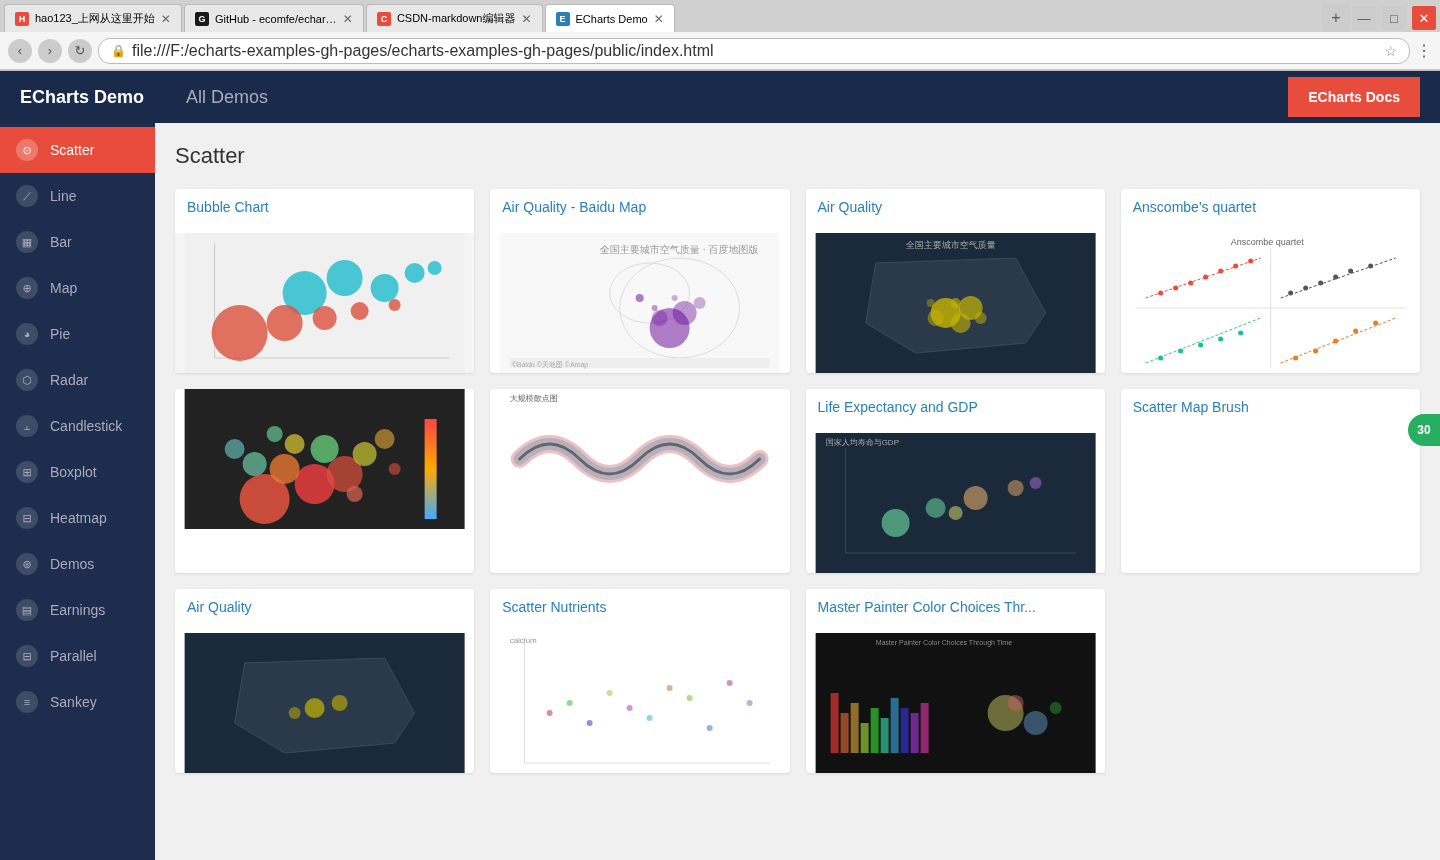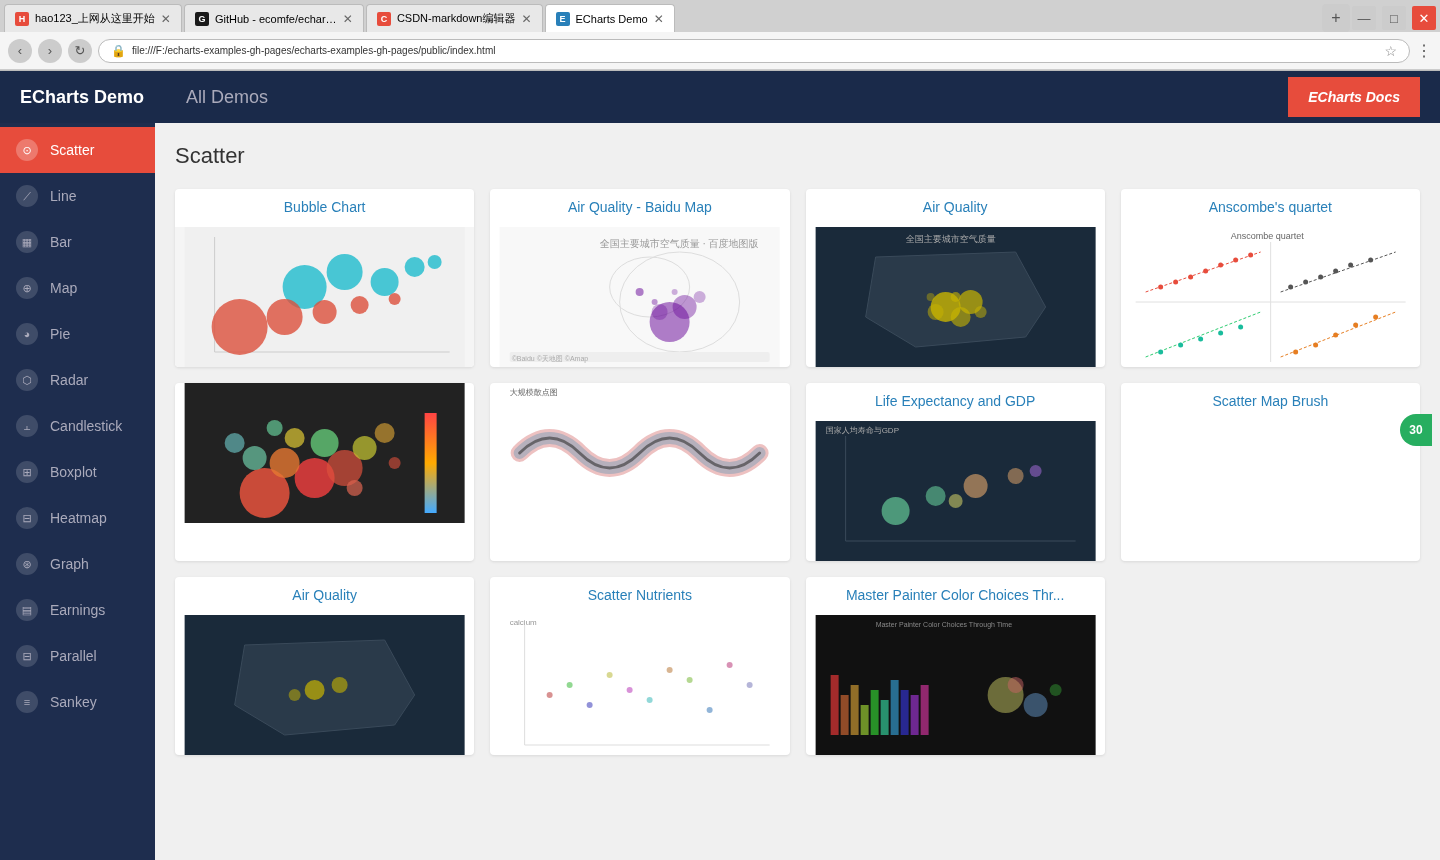--- a/index.html
+++ b/index.html
@@ -100,21 +100,20 @@
       border-radius: 4px;
     }
     .header-docs-btn {
       margin-left: auto;
       background: #e74c3c;
       color: white;
       padding: 12px 20px;
       font-size: 14px;
       cursor: pointer;
       font-weight: bold;
-      font-style: italic;
     }
 
     
     .main-layout {
       display: flex;
       flex: 1;
       overflow: hidden;
     }
 
     
@@ -169,41 +168,40 @@
     .chart-card {
       background: #fff;
       border-radius: 4px;
       overflow: hidden;
       box-shadow: 0 1px 3px rgba(0,0,0,0.1);
       cursor: pointer;
     }
     .chart-title {
       font-size: 14px;
       color: #2980b9;
-      padding: 10px 12px 12px;
+      padding: 10px 12px 18px;
       font-weight: normal;
-      text-align: center;
     }
     .chart-thumb {
       width: 100%;
       height: 140px;
       overflow: hidden;
       position: relative;
     }
     .chart-thumb svg { width: 100%; height: 100%; }
 
     
     .content::-webkit-scrollbar { width: 8px; }
     .content::-webkit-scrollbar-track { background: #e0e0e0; }
     .content::-webkit-scrollbar-thumb { background: #aaa; border-radius: 4px; }
 
     
     .float-btn {
       position: fixed;
-      right: 8px;
+      right: 0;
       top: 50%;
       transform: translateY(-50%);
       background: #27ae60;
       color: white;
       width: 32px;
       height: 32px;
       border-radius: 50% 0 0 50%;
       display: flex; align-items: center; justify-content: center;
       font-size: 12px;
       font-weight: bold;
@@ -245,21 +243,21 @@
       <div class="nav-btn" style="border-radius:2px;">□</div>
       <div class="nav-btn" style="border-radius:2px;background:#e74c3c;color:white;">✕</div>
     </div>
   </div>
   <div class="address-bar-row">
     <div class="nav-btn">‹</div>
     <div class="nav-btn">›</div>
     <div class="nav-btn">↻</div>
     <div class="address-bar">
       <span style="color:#999;font-size:12px;">🔒</span>
-      <span style="font-size:10px;">file:///F:/echarts-examples-gh-pages/echarts-examples-gh-pages/public/index.html</span>
+      <span style="font-size:16px;">file:///F:/echarts-examples-gh-pages/echarts-examples-gh-pages/public/index.html</span>
       <div class="address-bar-icons">
         <span style="color:#888;font-size:14px;">☆</span>
       </div>
     </div>
     <div class="browser-action">⋮</div>
   </div>
 </div>
 
 <div class="app">
 
@@ -303,21 +301,21 @@
         <div class="sidebar-item">
     <div class="sidebar-icon">⊞</div>
     <span>Boxplot</span>
   </div>
         <div class="sidebar-item">
     <div class="sidebar-icon">⊟</div>
     <span>Heatmap</span>
   </div>
         <div class="sidebar-item">
     <div class="sidebar-icon">⊛</div>
-    <span>Graph</span>
+    <span>Demos</span>
   </div>
         <div class="sidebar-item">
     <div class="sidebar-icon">▤</div>
     <span>Earnings</span>
   </div>
         <div class="sidebar-item">
     <div class="sidebar-icon">⊟</div>
     <span>Parallel</span>
   </div>
         <div class="sidebar-item">

